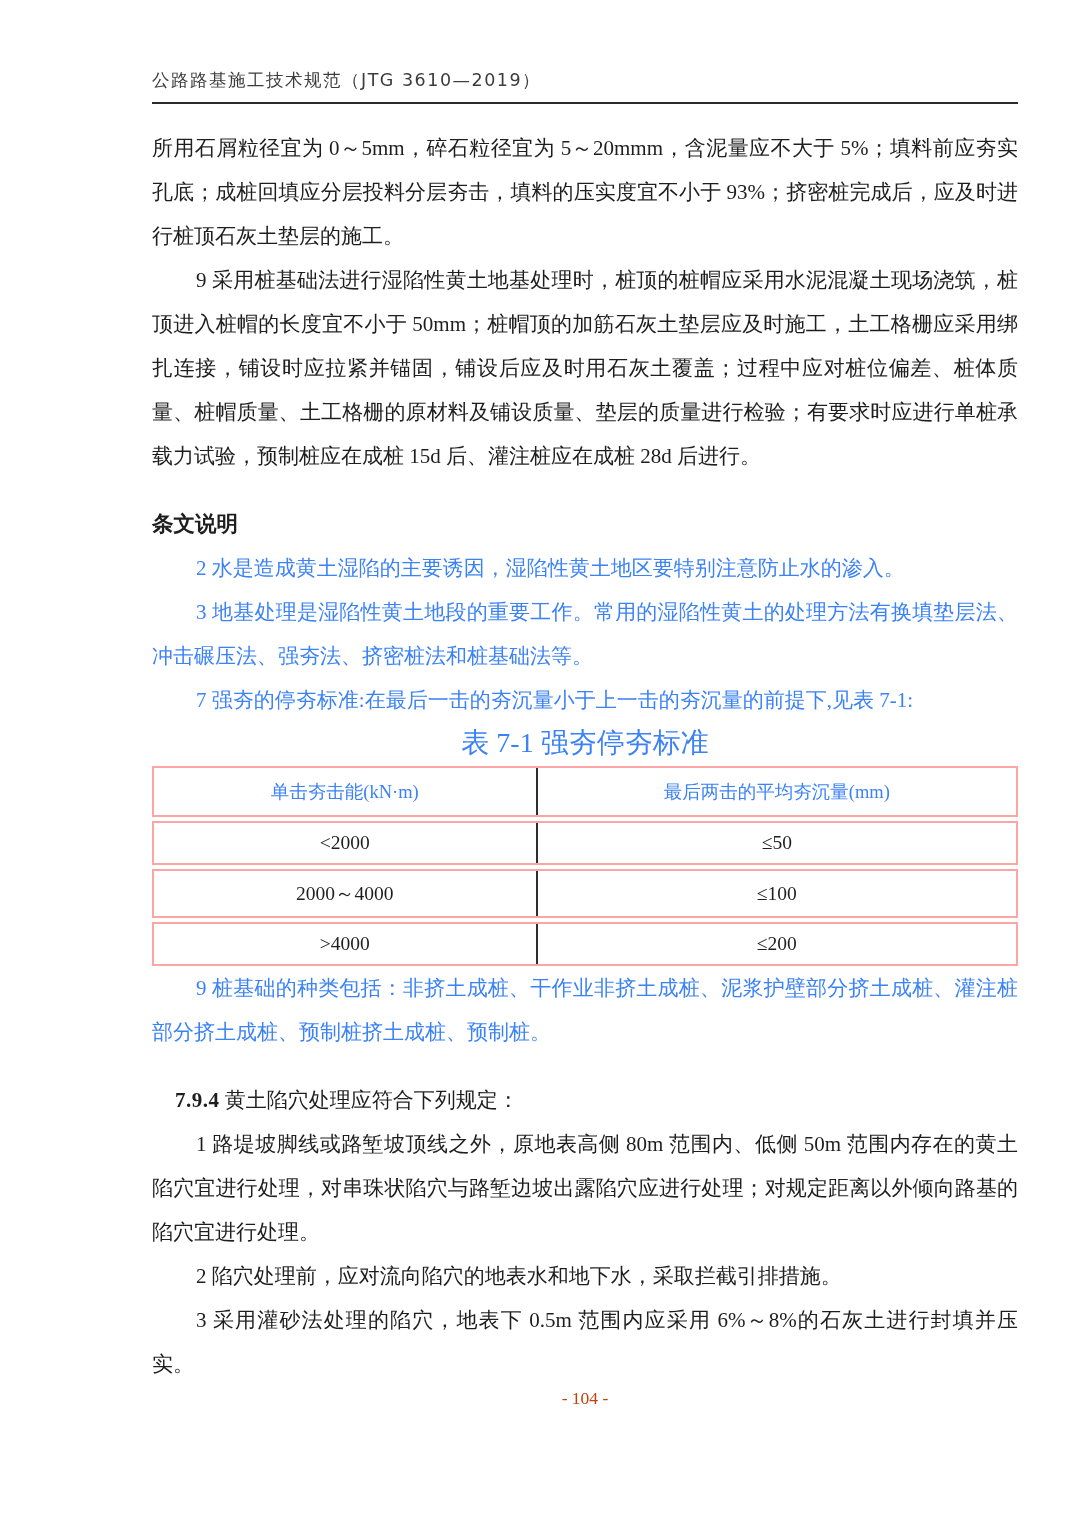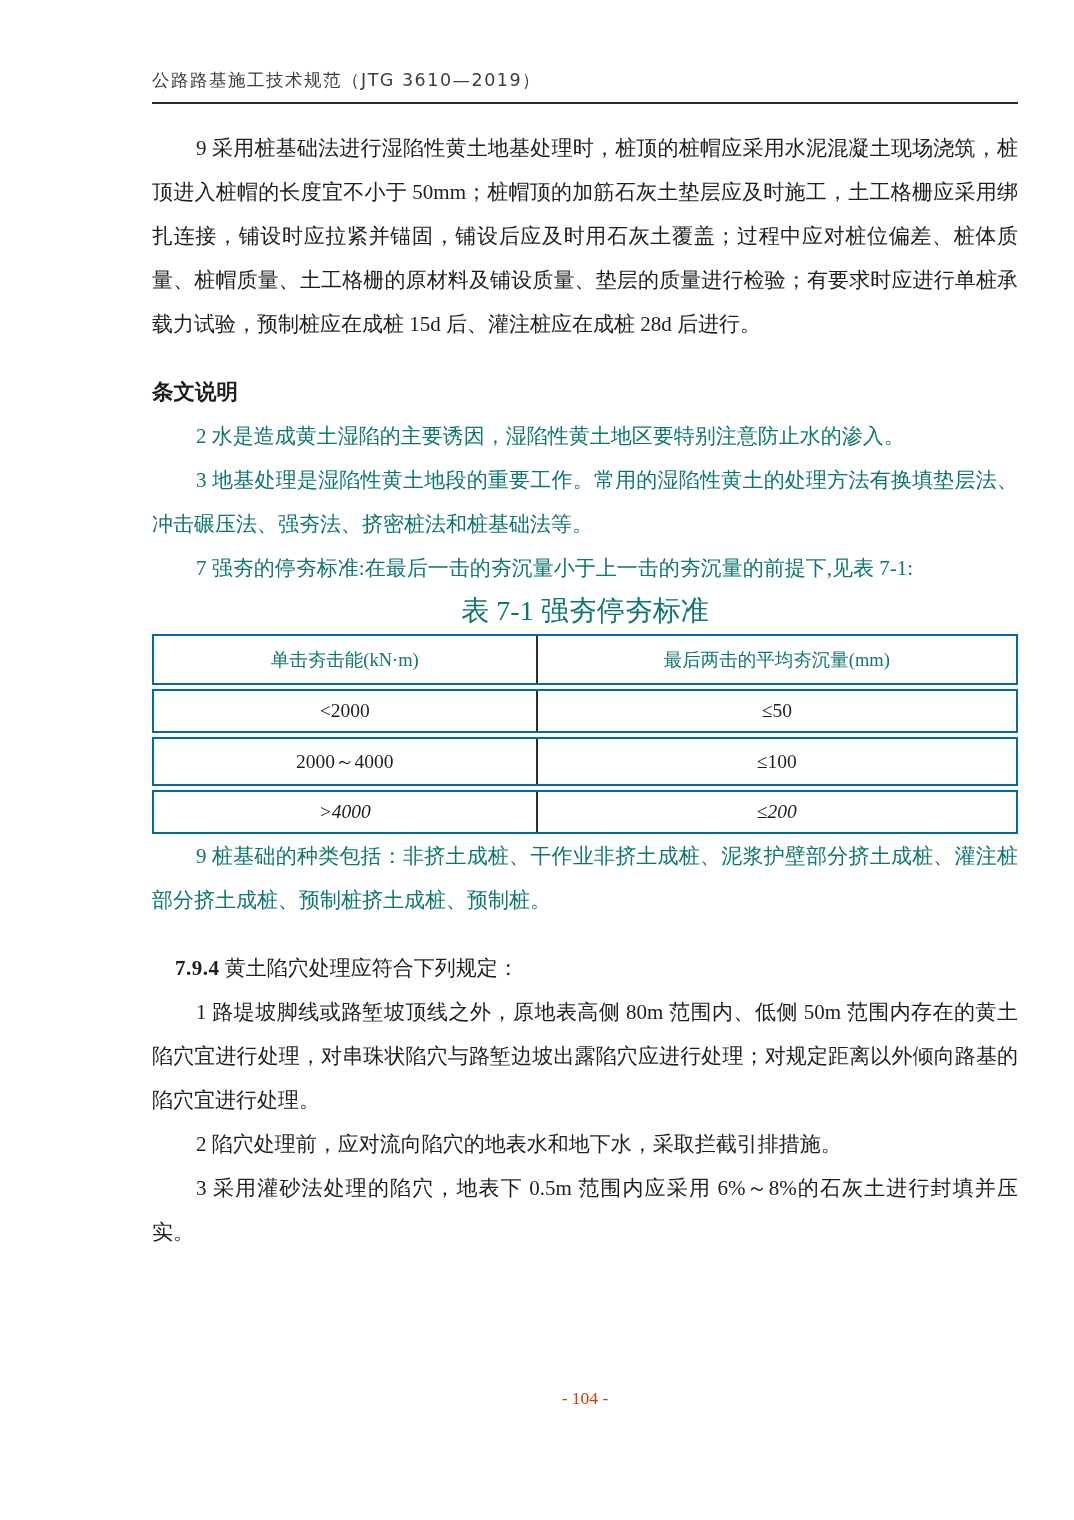--- a/index.html
+++ b/index.html
@@ -30,21 +30,21 @@
     left: 152px;
     right: 56px;
     top: 126px;
     font-size: 21px;
     line-height: 44px;
     text-align: justify;
   }
   .content p { margin: 0; }
   .indent2 { text-indent: 2.1em; }
   .indent1 { text-indent: 1.1em; }
-  .kai { color: #0f766e; }
+  .kai { color: #3b82f6; }
   .commentary-heading {
     font-weight: bold;
     margin-top: 24px !important;
     font-size: 21.5px;
   }
   .sec-794 { margin-top: 24px !important; }
   .num-bold { font-weight: bold; letter-spacing: 0.5px; }
   .tbl-caption {
     text-align: center;
     text-indent: 0;
@@ -54,25 +54,25 @@
   }
   .tbl {
     margin-top: 4px;
     font-size: 19.5px;
     line-height: normal;
     text-align: center;
   }
   .trow {
     display: flex;
     align-items: stretch;
-    border: 2px solid #0369a1;
+    border: 2px solid #fca5a5;
     margin-bottom: 4px;
     background: #fff;
   }
-  .trow:last-child { margin-bottom: 0; font-style: italic; }
+  .trow:last-child { margin-bottom: 0; }
   .tcell-a {
     width: 44.5%;
     border-right: 2px solid #2e2e2e;
     display: flex; align-items: center; justify-content: center;
     padding: 9px 6px;
   }
   .tcell-b {
     flex: 1;
     display: flex; align-items: center; justify-content: center;
     padding: 9px 6px;
@@ -95,20 +95,21 @@
 <body>
 
 <div class="page">
 
   <div class="header-bar">
     <span>公路路基施工技术规范（JTG 3610—2019）</span>
   </div>
 
   <div class="content">
 
+    <p>所用石屑粒径宜为 0～5mm，碎石粒径宜为 5～20mmm，含泥量应不大于 5%；填料前应夯实孔底；成桩回填应分层投料分层夯击，填料的压实度宜不小于 93%；挤密桩完成后，应及时进行桩顶石灰土垫层的施工。</p>
 
     <p class="indent2">9 采用桩基础法进行湿陷性黄土地基处理时，桩顶的桩帽应采用水泥混凝土现场浇筑，桩顶进入桩帽的长度宜不小于 50mm；桩帽顶的加筋石灰土垫层应及时施工，土工格栅应采用绑扎连接，铺设时应拉紧并锚固，铺设后应及时用石灰土覆盖；过程中应对桩位偏差、桩体质量、桩帽质量、土工格栅的原材料及铺设质量、垫层的质量进行检验；有要求时应进行单桩承载力试验，预制桩应在成桩 15d 后、灌注桩应在成桩 28d 后进行。</p>
 
     <p class="commentary-heading">条文说明</p>
 
     <p class="indent2 kai">2 水是造成黄土湿陷的主要诱因，湿陷性黄土地区要特别注意防止水的渗入。</p>
 
     <p class="indent2 kai">3 地基处理是湿陷性黄土地段的重要工作。常用的湿陷性黄土的处理方法有换填垫层法、冲击碾压法、强夯法、挤密桩法和桩基础法等。</p>
 
     <p class="indent2 kai">7 强夯的停夯标准:在最后一击的夯沉量小于上一击的夯沉量的前提下,见表 7-1:</p>

